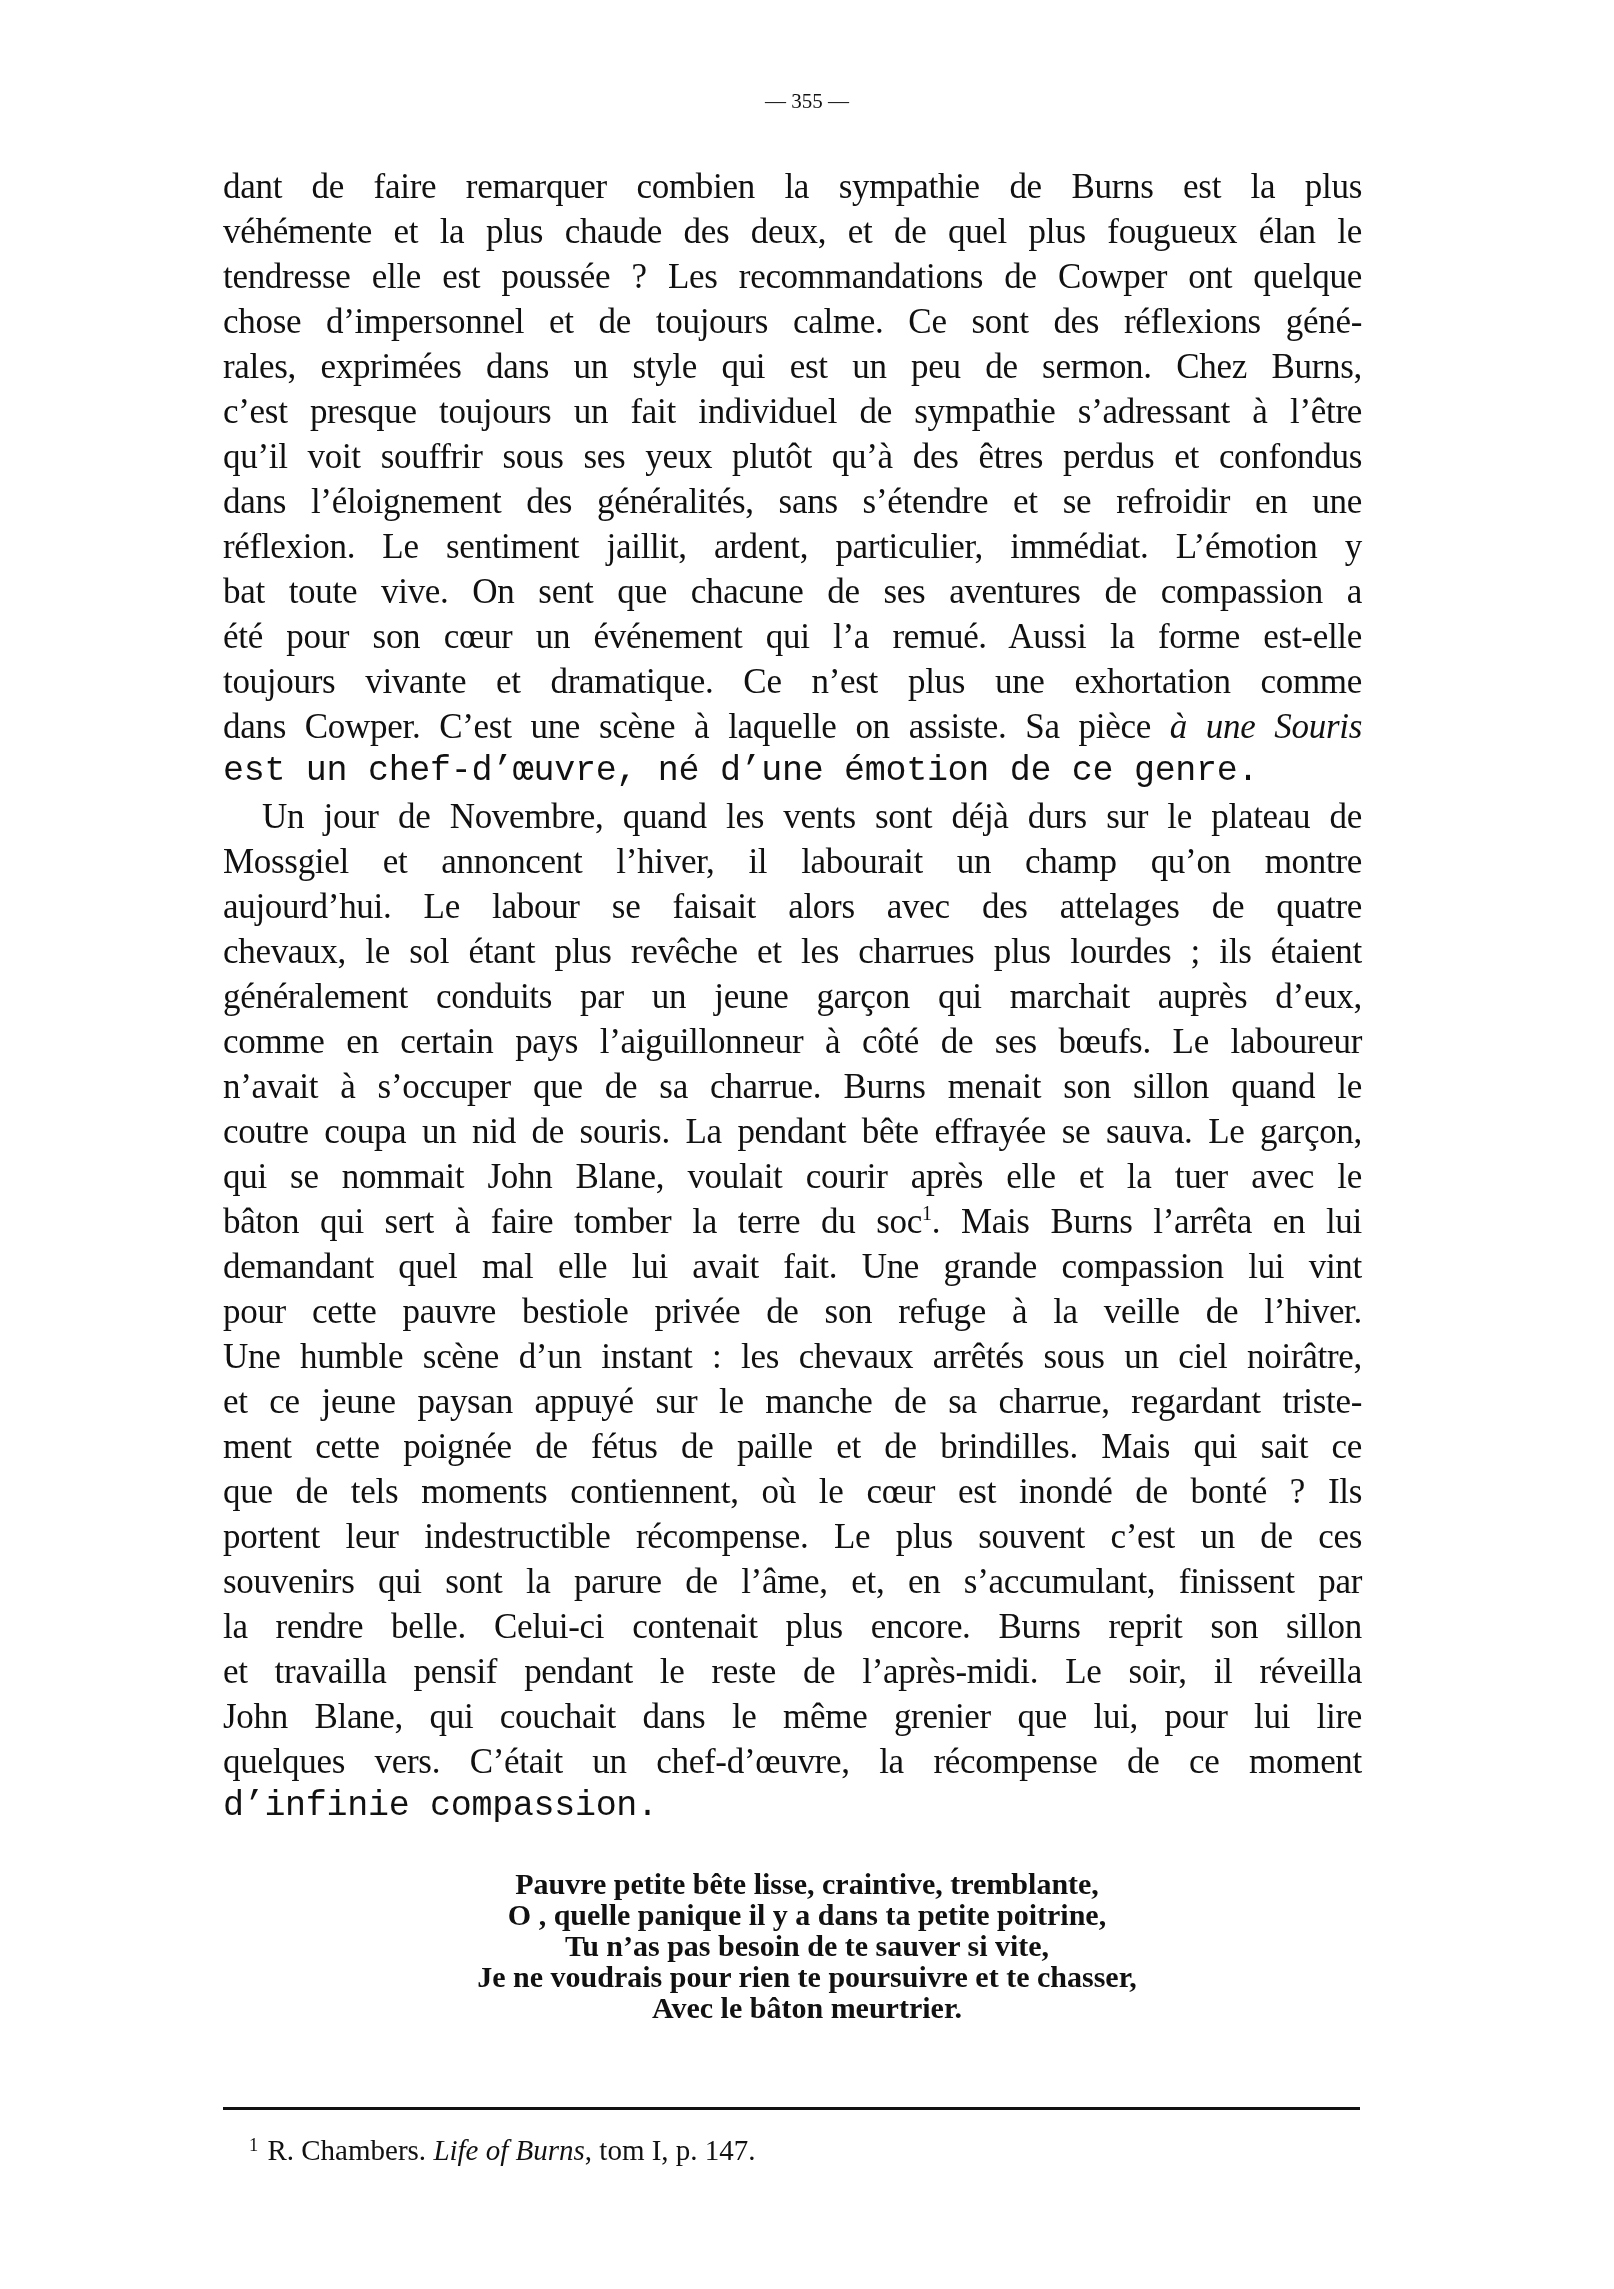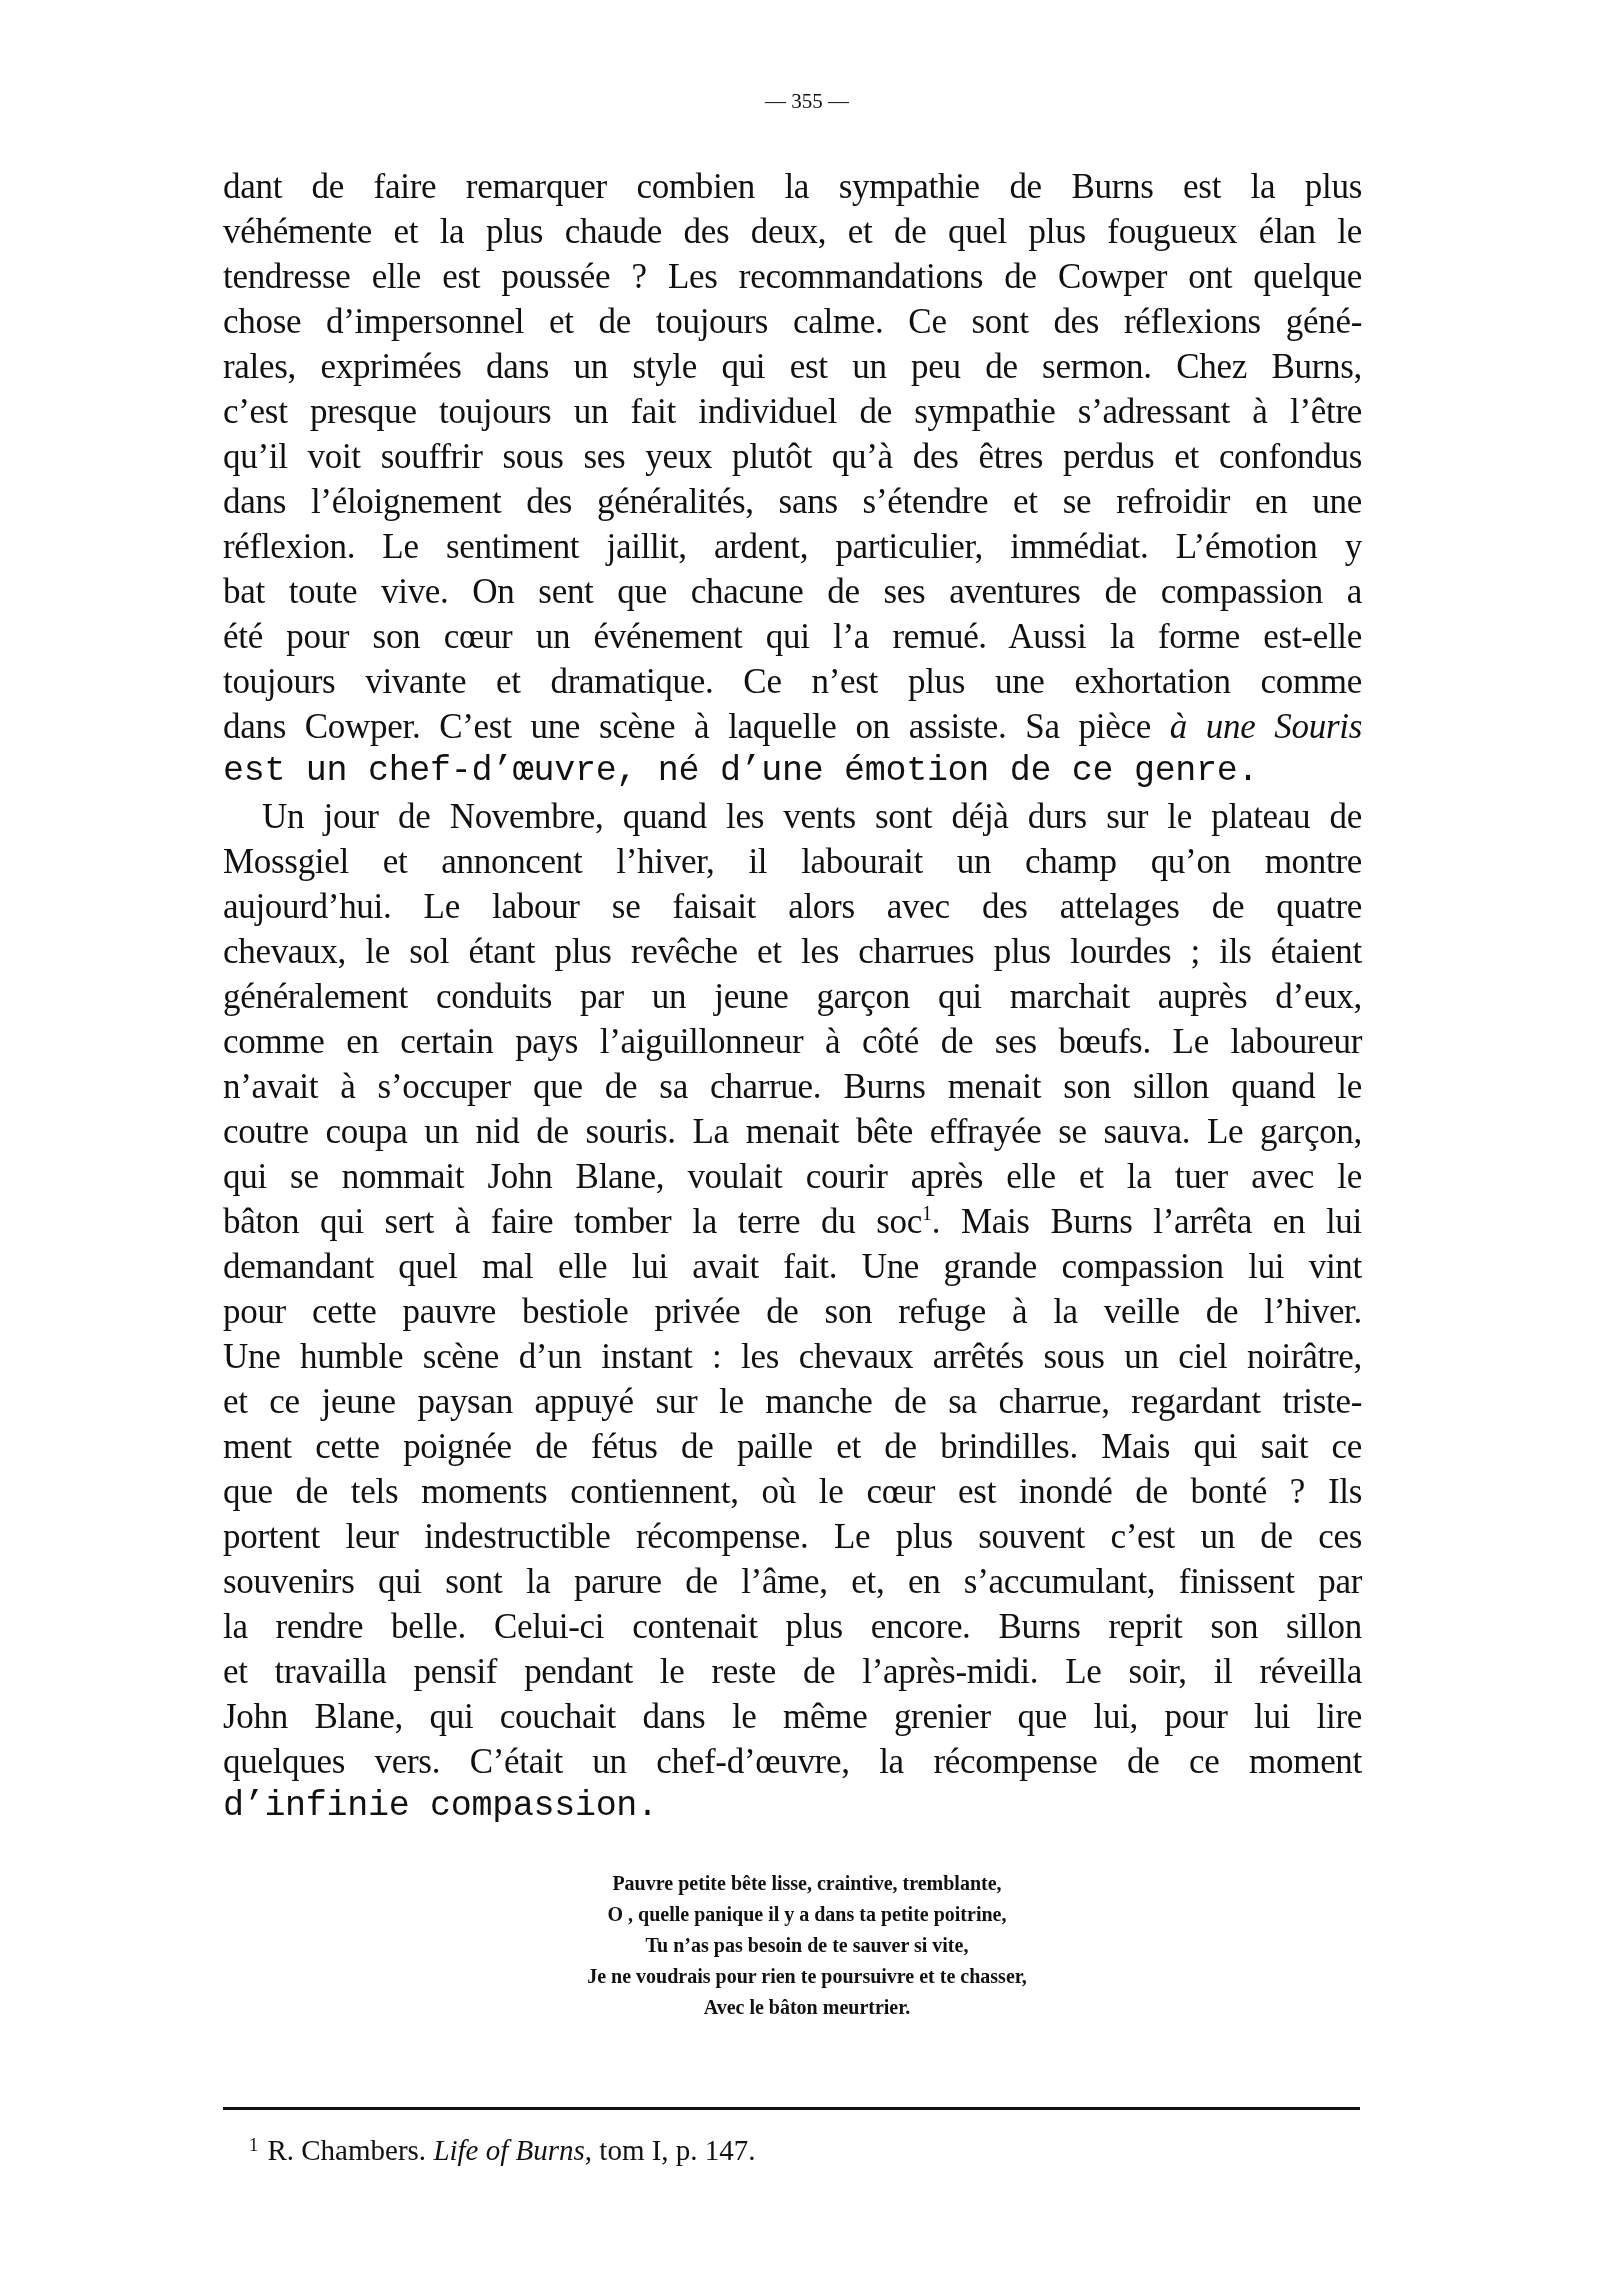--- a/index.html
+++ b/index.html
@@ -14,21 +14,21 @@
     font-family: "Liberation Serif", serif; font-size: 35px; line-height: 45px;
     letter-spacing: -0.3px;
   }
   .line { display: block; white-space: nowrap; text-align: justify; text-align-last: justify; height: 45px; }
   .line.last { text-align-last: left; font-family: Liberation Mono, monospace; }
   .line.indent { padding-left: 39px; }
   .it { font-style: italic; }
   sup.fn { font-size: 20px; vertical-align: 13px; line-height: 0; }
   .poem {
     position: absolute; left: 0; width: 1614px; top: 1868px;
-    font-family: "Liberation Serif", serif; font-size: 20px; line-height: 31px; font-weight: bold;
+    font-family: "Liberation Serif", serif; font-size: 30px; line-height: 31px; font-weight: bold;
     text-align: center;
   }
   .poem .vline { display: block; white-space: nowrap; }
   .rule {
     position: absolute; left: 223px; top: 2107px; width: 1137px; height: 2.8px; background: #111;
   }
   .footnote {
     position: absolute; left: 249px; top: 2127px;
     font-family: "Liberation Serif", serif; font-size: 29px; line-height: 37px;
   }
@@ -58,21 +58,21 @@
     <span class="line"><span>dans Cowper. C’est une scène à laquelle on assiste. Sa pièce </span><span class="it">à une Souris</span></span>
     <span class="line last">est un chef-d’œuvre, né d’une émotion de ce genre.</span>
 
     <span class="line indent">Un jour de Novembre, quand les vents sont déjà durs sur le plateau de</span>
     <span class="line">Mossgiel et annoncent l’hiver, il labourait un champ qu’on montre</span>
     <span class="line">aujourd’hui. Le labour se faisait alors avec des attelages de quatre</span>
     <span class="line">chevaux, le sol étant plus revêche et les charrues plus lourdes ; ils étaient</span>
     <span class="line">généralement conduits par un jeune garçon qui marchait auprès d’eux,</span>
     <span class="line">comme en certain pays l’aiguillonneur à côté de ses bœufs. Le laboureur</span>
     <span class="line">n’avait à s’occuper que de sa charrue. Burns menait son sillon quand le</span>
-    <span class="line">coutre coupa un nid de souris. La menait bête effrayée se sauva. Le garçon,</span>
+    <span class="line">coutre coupa un nid de souris. La pendant bête effrayée se sauva. Le garçon,</span>
     <span class="line">qui se nommait John Blane, voulait courir après elle et la tuer avec le</span>
     <span class="line"><span>bâton qui sert à faire tomber la terre du soc</span><sup class="fn">1</sup><span>. Mais Burns l’arrêta en lui</span></span>
     <span class="line">demandant quel mal elle lui avait fait. Une grande compassion lui vint</span>
     <span class="line">pour cette pauvre bestiole privée de son refuge à la veille de l’hiver.</span>
     <span class="line">Une humble scène d’un instant : les chevaux arrêtés sous un ciel noirâtre,</span>
     <span class="line">et ce jeune paysan appuyé sur le manche de sa charrue, regardant triste-</span>
     <span class="line">ment cette poignée de fétus de paille et de brindilles. Mais qui sait ce</span>
     <span class="line">que de tels moments contiennent, où le cœur est inondé de bonté ? Ils</span>
     <span class="line">portent leur indestructible récompense. Le plus souvent c’est un de ces</span>
     <span class="line">souvenirs qui sont la parure de l’âme, et, en s’accumulant, finissent par</span>

